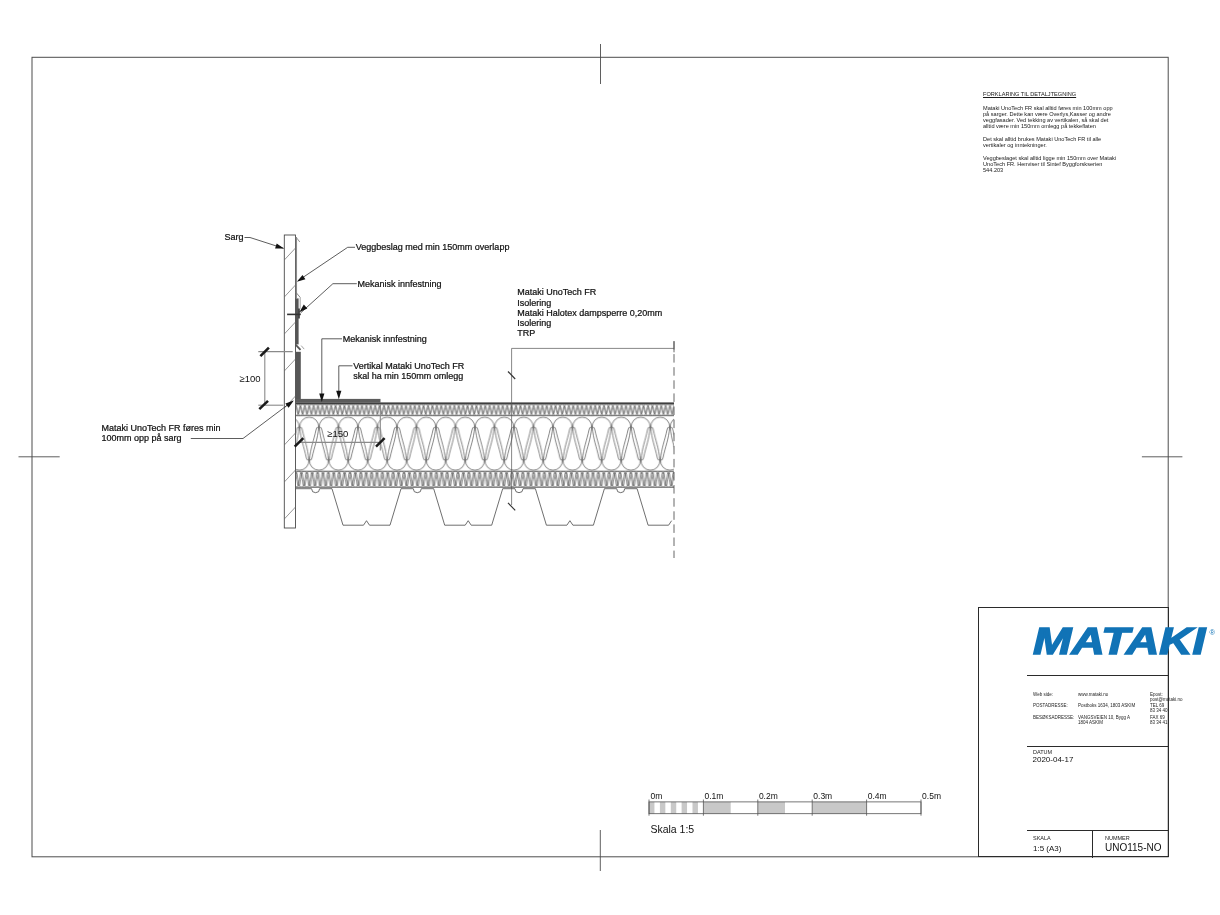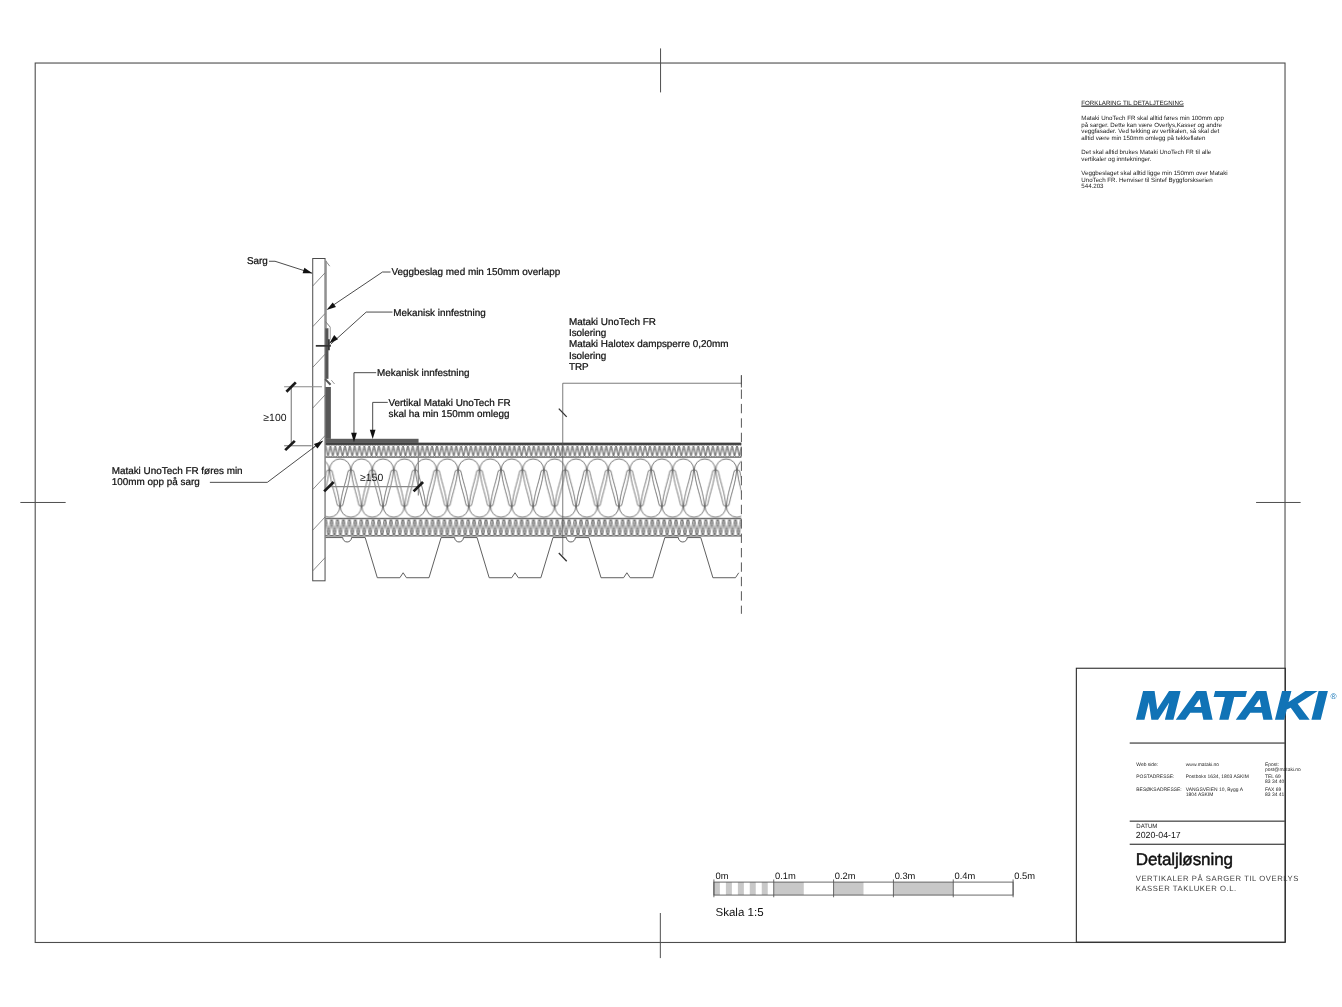--- a/index.html
+++ b/index.html
@@ -223,17 +223,20 @@
     <div class="abs tiny" style="left:51px;top:27px;">Postboks 1634, 1803 ASKIM</div>
     <div class="abs tiny" style="left:123px;top:27px;">TEL 69 83 34 40</div>
     <div class="abs tiny lh" style="left:6px;top:38.5px;">BESØKSADRESSE:</div>
     <div class="abs tiny lh" style="left:51px;top:38.5px;">VANGSVEIEN 10, Bygg A<br>1804 ASKIM</div>
     <div class="abs tiny lh" style="left:123px;top:38.5px;">FAX 69 83 34 41</div>
   </div>
   <div class="row" style="top:138px;height:21px;border-top:1px solid #2b2b2b;">
     <div class="abs" style="left:6px;top:1.5px;font-size:5.5px;color:#222;">DATUM</div>
     <div class="abs" style="left:5.5px;top:8px;font-size:8px;color:#111;">2020-04-17</div>
   </div>
-  <div class="row" style="top:159px;height:63px;border-top:1px solid #2b2b2b;">
-    <div class="abs" id="dtl" style="left:5.5px;top:5px;font-size:15.5px;letter-spacing:-0.1px;color:#111;-webkit-text-stroke:0.4px #111;white-space:nowrap;">Detaljløsning</div>
-    <div class="abs" id="sub" style="left:5.5px;top:26.5px;font-size:7px;letter-spacing:0.5px;line-height:9.4px;color:#3d3d3d;white-space:nowrap;">VERTIKALER PÅ SARGER TIL OVERLYS<br>KASSER TAKLUKER O.L.</div>
+  <div class="row" style="top:222px;height:28px;border-top:1px solid #2b2b2b;">
+    <div class="abs" style="left:64.5px;top:0;bottom:0;border-left:1px solid #2b2b2b;"></div>
+    <div class="abs" style="left:6px;top:3.5px;font-size:5.5px;color:#222;">SKALA</div>
+    <div class="abs" style="left:6px;top:13px;font-size:8px;color:#111;">1:5 (A3)</div>
+    <div class="abs" style="left:78px;top:3.5px;font-size:5.5px;color:#222;">NUMMER</div>
+    <div class="abs" style="left:78px;top:11px;font-size:10px;color:#111;">UNO115-NO</div>
   </div>
 </div>
 
 </body></html>

